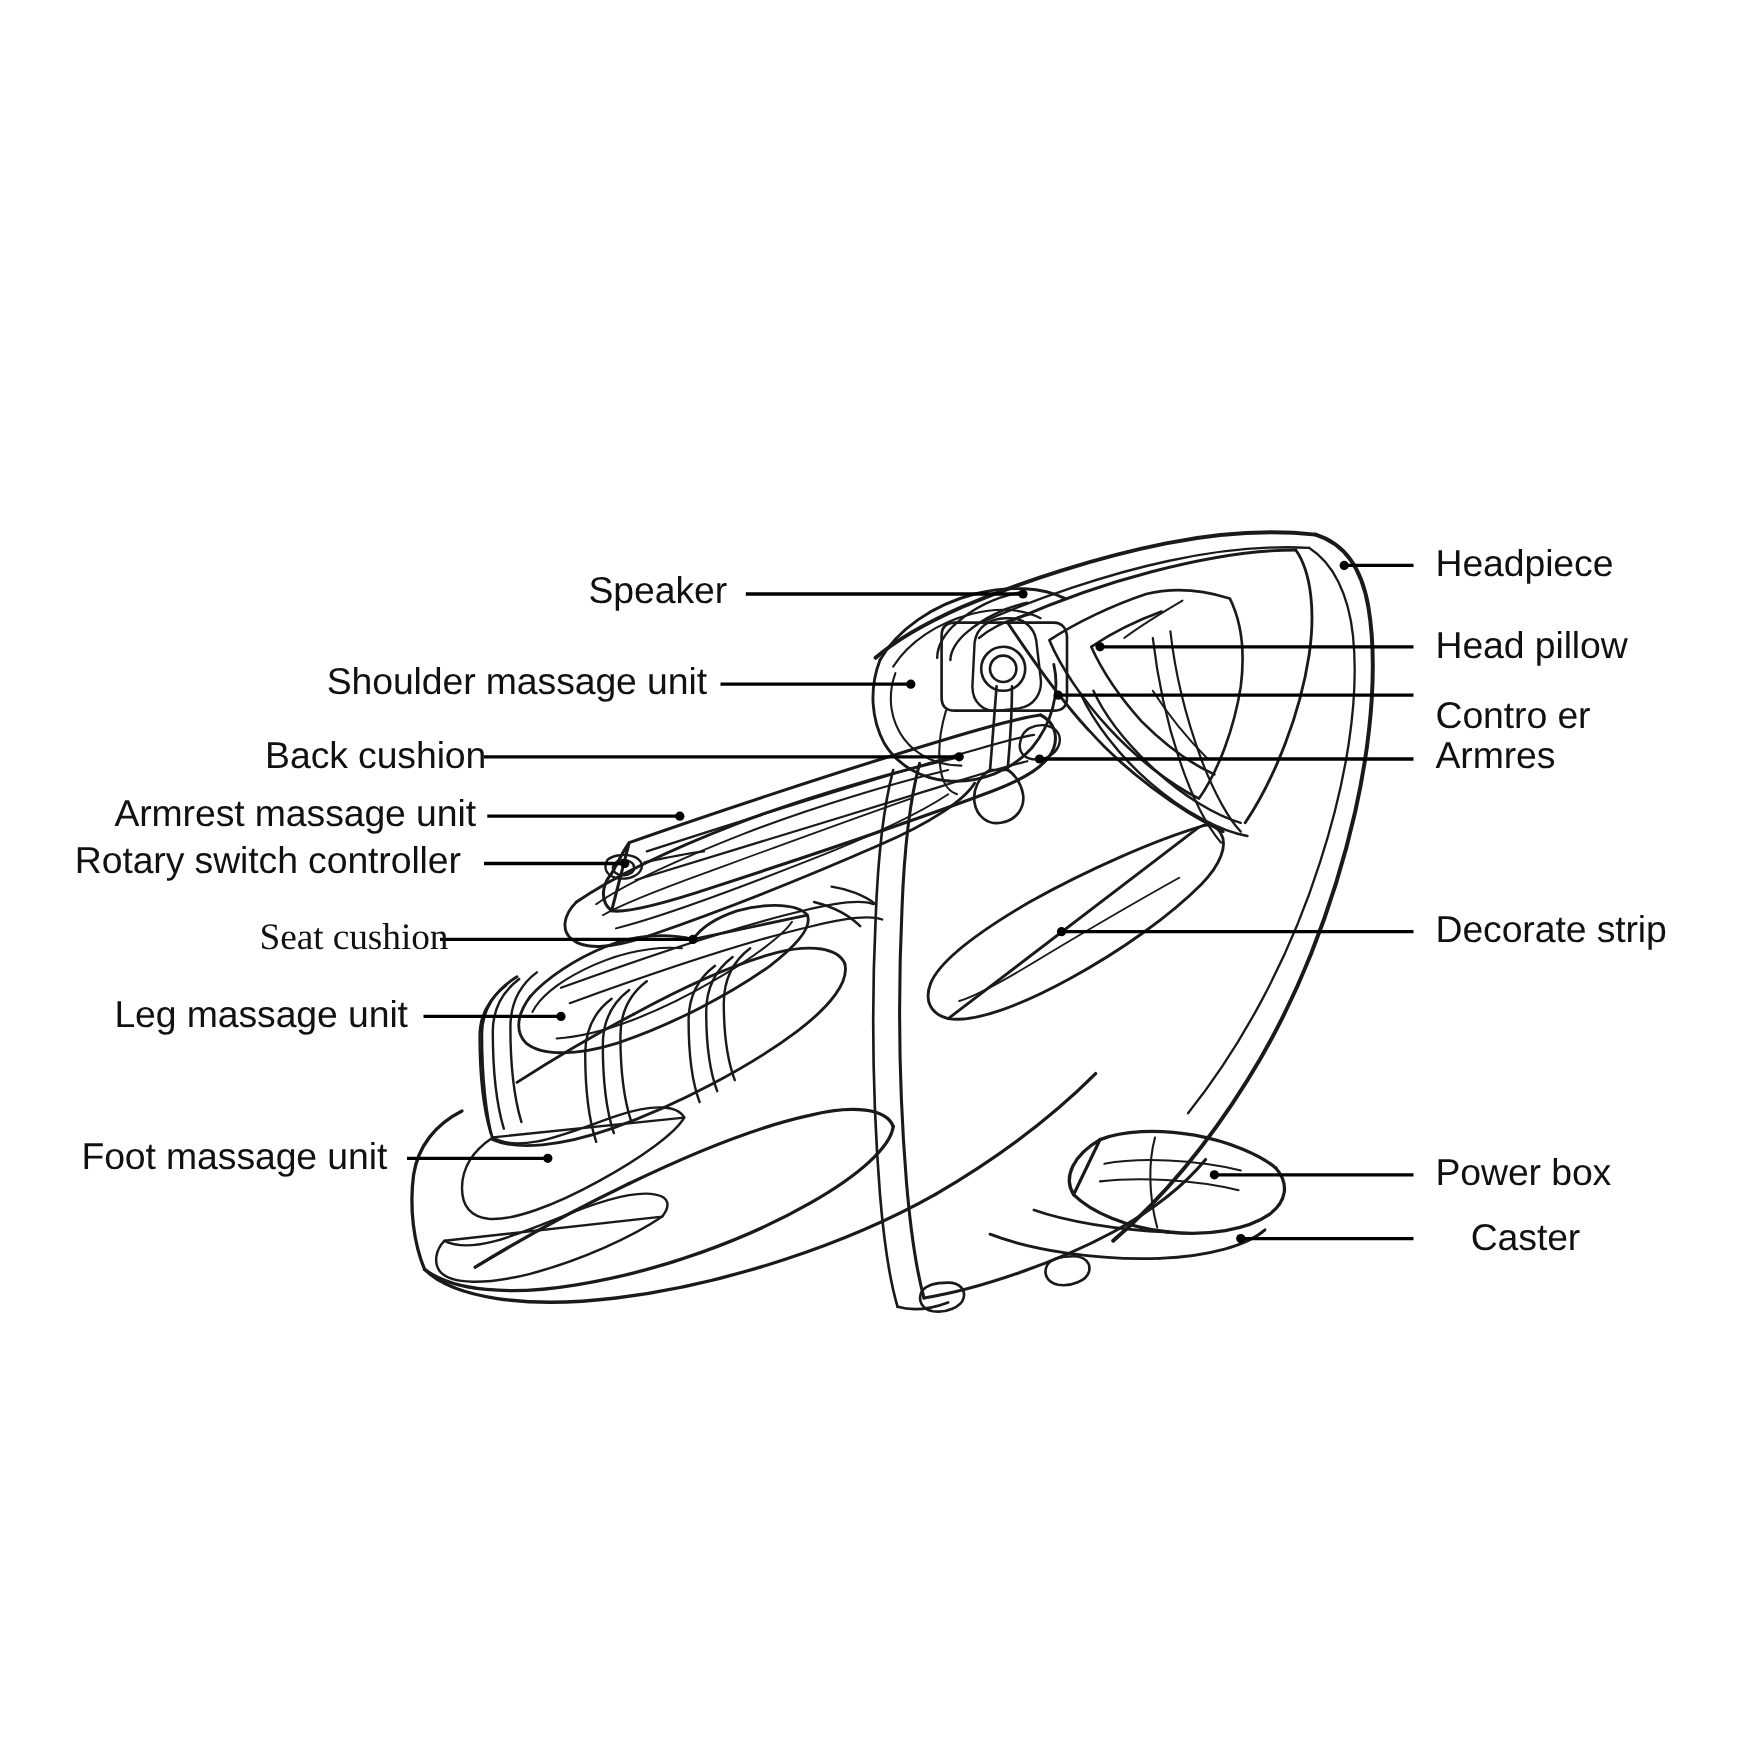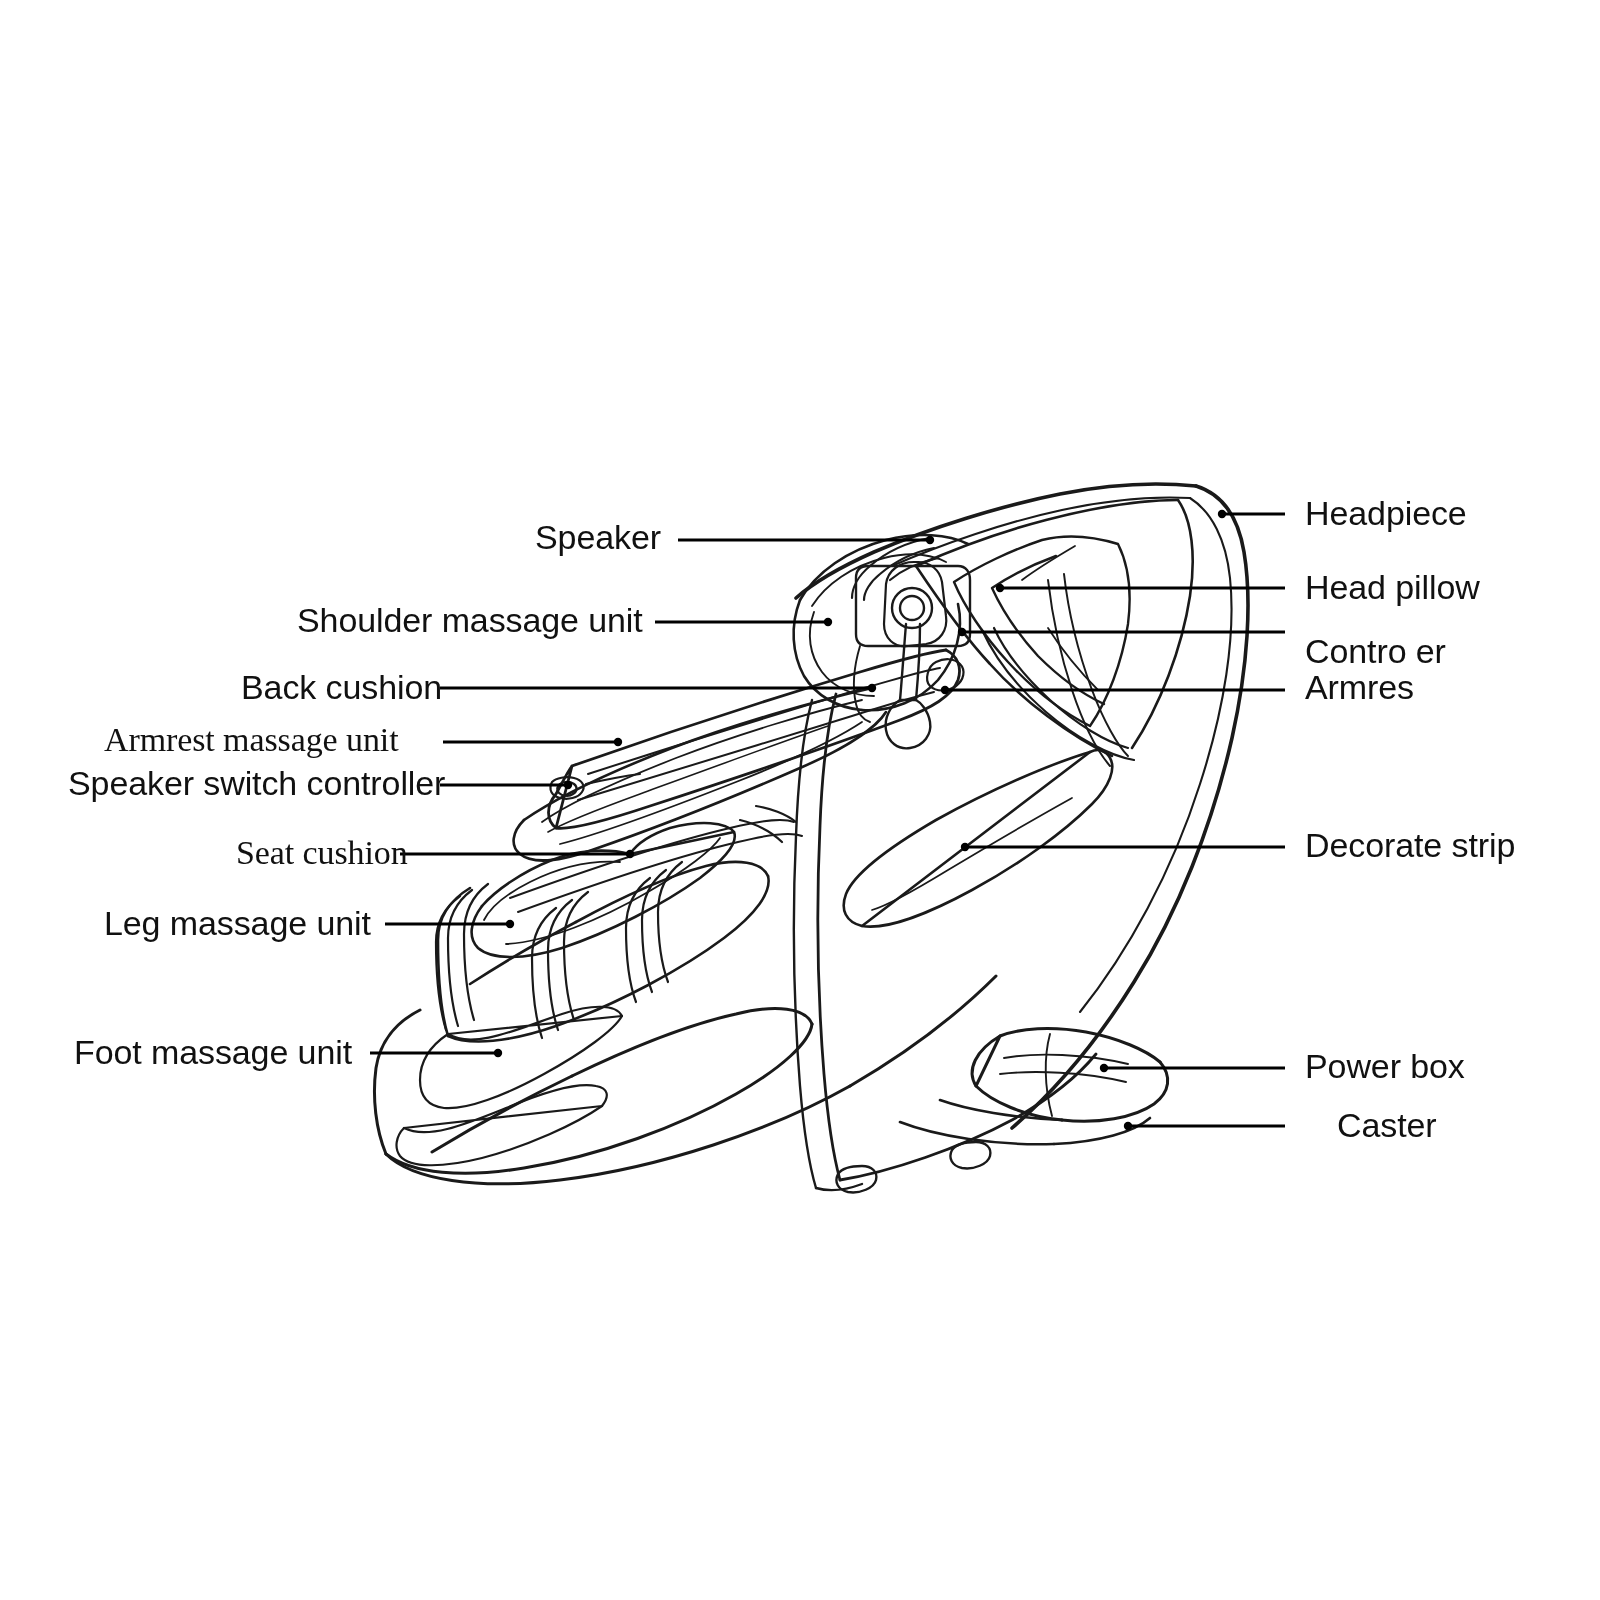--- a/index.html
+++ b/index.html
@@ -420,22 +420,22 @@
         <circle cx="1104" cy="1068" r="4.2" stroke="none"></circle>
         <line x1="1285" y1="1126" x2="1128" y2="1126"></line>
         <circle cx="1128" cy="1126" r="4.2" stroke="none"></circle>
       </g>
   </svg>
 
   <div id="labels-layer">
       <div class="callout-label label-left" style="left: 535px; top: 520px;">Speaker</div>
       <div class="callout-label label-left" style="left: 297px; top: 603px;">Shoulder massage unit</div>
       <div class="callout-label label-left" style="left: 241px; top: 670px;">Back cushion</div>
-      <div class="callout-label label-left" style="left: 104px; top: 723px; font-family: Liberation Serif, serif;">Armrest massage unit</div>
-      <div class="callout-label label-left" style="left: 68px; top: 766px;">Speaker switch controller</div>
+      <div class="callout-label label-left" style="left: 104px; top: 723px;">Armrest massage unit</div>
+      <div class="callout-label label-left" style="left: 68px; top: 766px;">Rotary switch controller</div>
       <div class="callout-label label-left" style="left: 236px; top: 836px; font-family: Liberation Serif, serif;">Seat cushion</div>
       <div class="callout-label label-left" style="left: 104px; top: 906px;">Leg massage unit</div>
       <div class="callout-label label-left" style="left: 74px; top: 1035px;">Foot massage unit</div>
       <div class="callout-label label-right" style="left: 1305px; top: 496px;">Headpiece</div>
       <div class="callout-label label-right" style="left: 1305px; top: 570px;">Head pillow</div>
       <div class="callout-label label-right" style="left: 1305px; top: 596px; margin-top: 38px;">Contro er</div>
       <div class="callout-label label-right" style="left: 1305px; top: 670px;">Armres</div>
       <div class="callout-label label-right" style="left: 1305px; top: 828px;">Decorate strip</div>
       <div class="callout-label label-right" style="left: 1305px; top: 1049px;">Power box</div>
       <div class="callout-label label-right" style="left: 1305px; top: 1108px; margin-left: 32px;">Caster</div>

